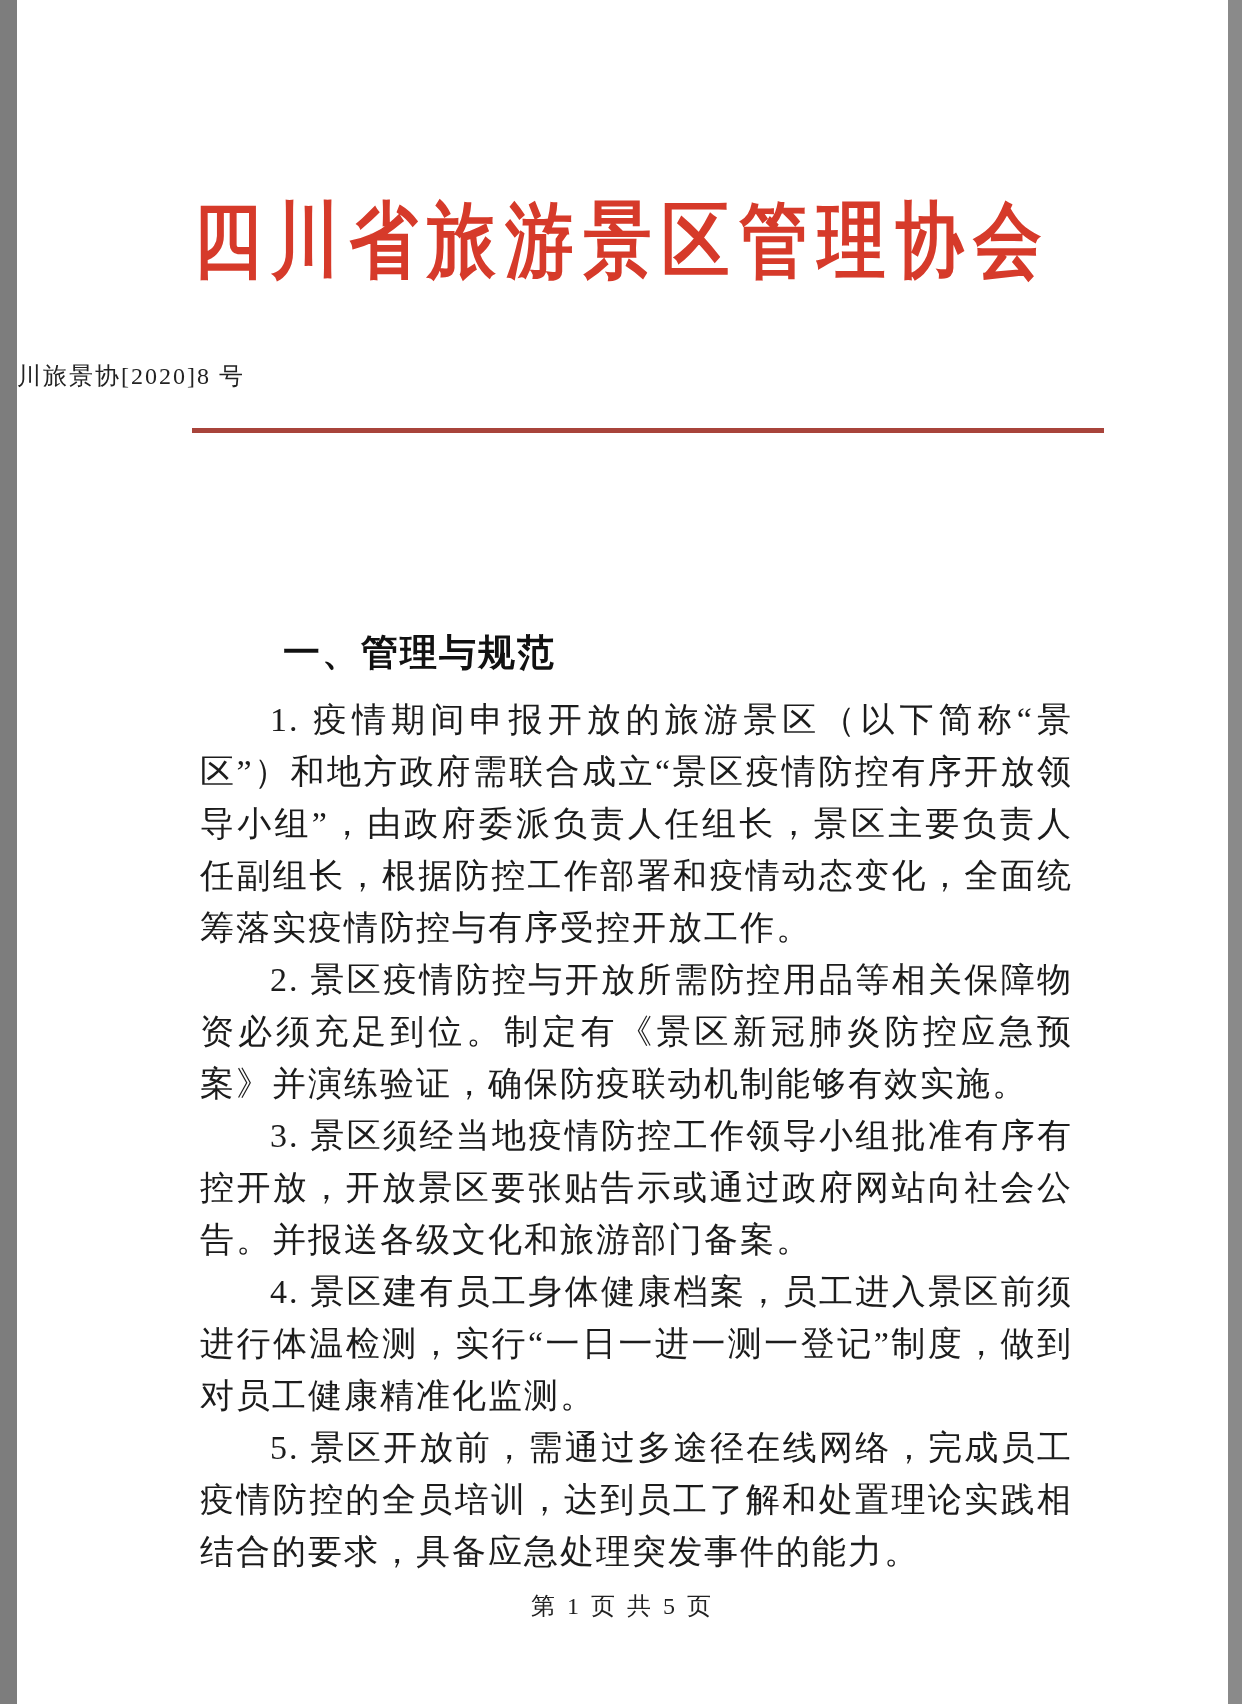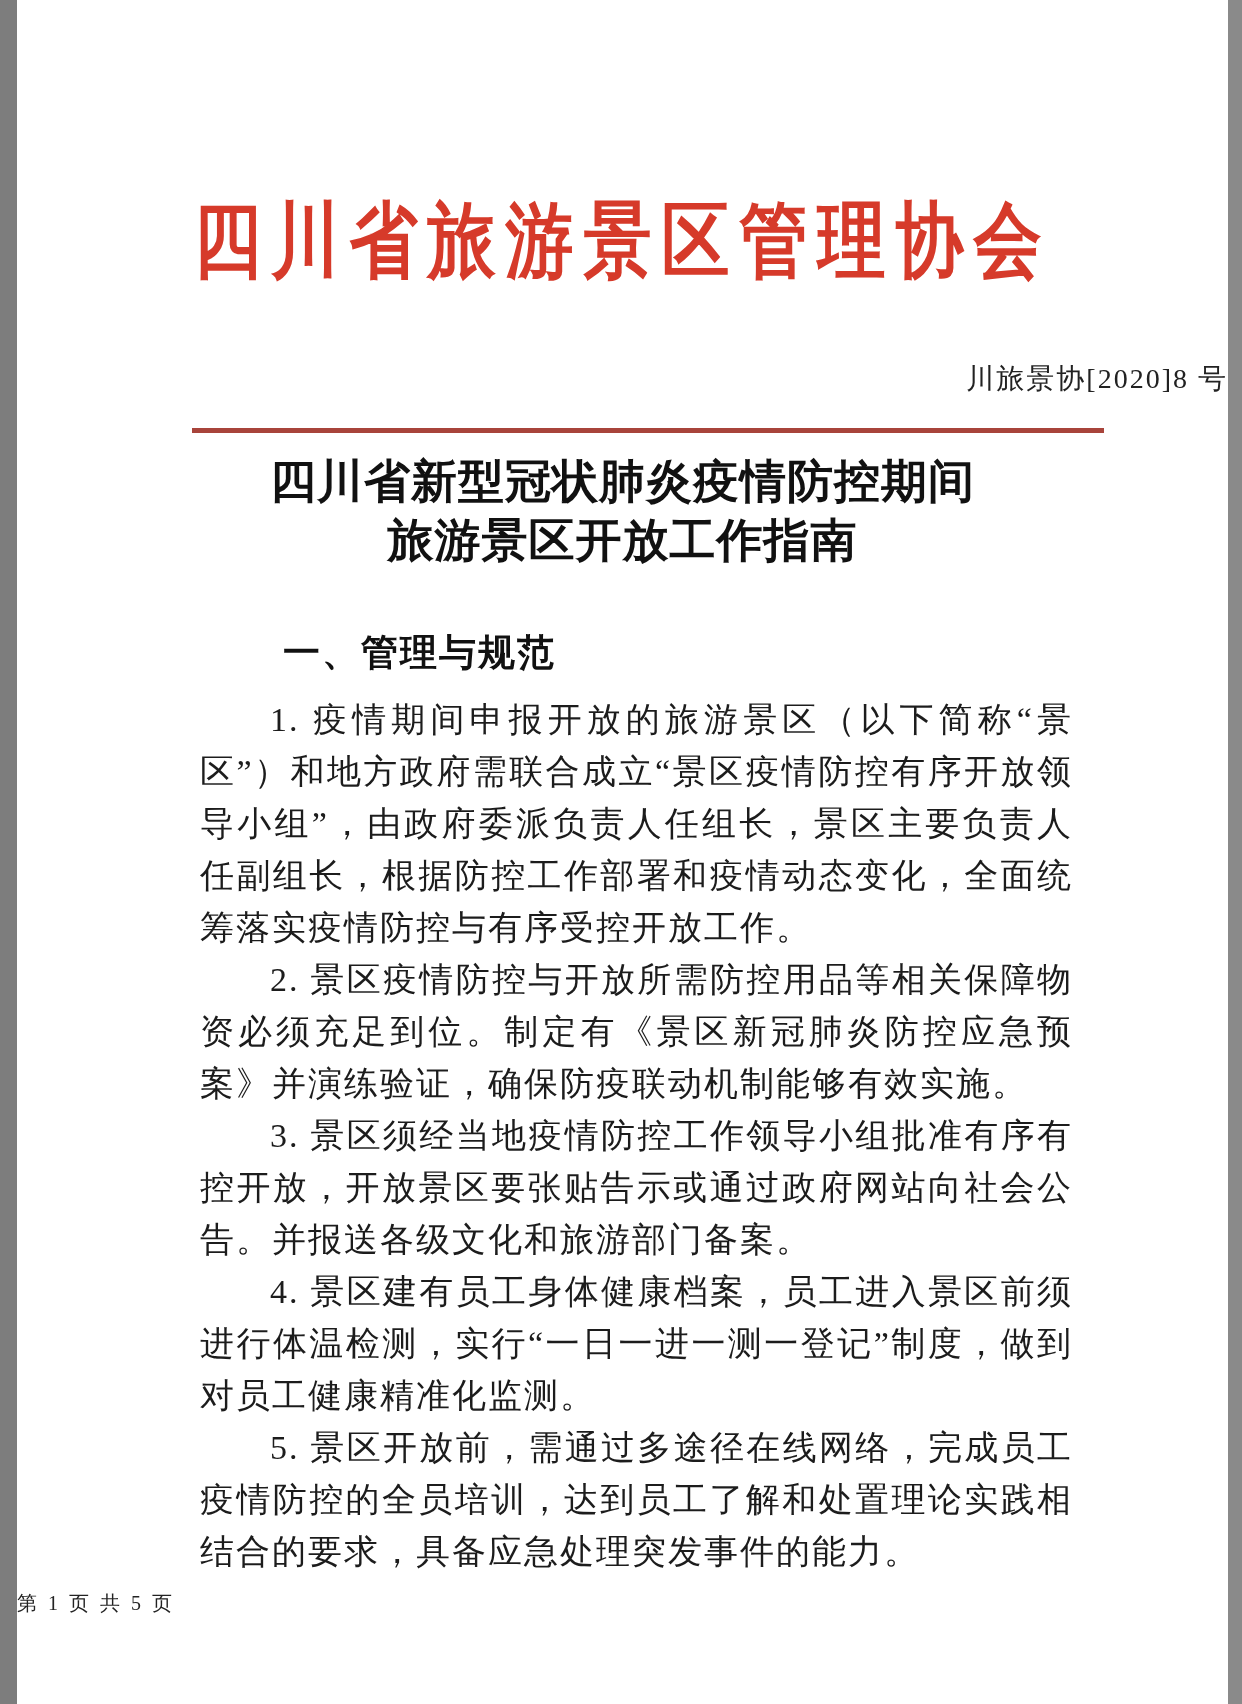--- a/index.html
+++ b/index.html
@@ -45,22 +45,22 @@
     letter-spacing: 10px;
     color: var(--header-red, #d63a2a);
     transform: scaleY(1.22);
     transform-origin: top center;
     white-space: nowrap;
   }
   .doc-number {
     position: absolute;
     left: 0; right: 0;
     top: 360px;
-    text-align: right;
-    font-size: 28px;
+    text-align: left;
+    font-size: 24px;
     letter-spacing: 2px;
     color: #222222;
   }
   .red-rule {
     position: absolute;
     left: 175px;
     top: 428px;
     width: 912px;
     height: 5px;
     background: var(--rule-red, #a8443b);
@@ -100,45 +100,41 @@
   .body-flow p {
     margin: 0;
     text-indent: 70px;
     text-align: justify;
     text-justify: inter-ideograph;
   }
   .page-footer {
     position: absolute;
     left: 0; right: 0;
     top: 1590px;
-    text-align: left;
-    font-size: 20px;
+    text-align: center;
+    font-size: 24px;
     letter-spacing: 3px;
     color: #222222;
   }
 </style>
 </head>
 <body>
 
 <div class="canvas">
   <div class="gutter-left"></div>
   <div class="gutter-right"></div>
 
   <div class="page">
 
     <h1 class="org-title">四川省旅游景区管理协会</h1>
 
     <div class="doc-number">川旅景协[2020]8 号</div>
 
     <div class="red-rule"></div>
 
-    <h2 class="doc-title">
-      <div>四川省新型冠状肺炎疫情防控期间</div>
-      <div>旅游景区开放工作指南</div>
-    </h2>
 
     <div class="body-flow">
       <h3 class="section-heading">一、管理与规范</h3>
       <p>1. 疫情期间申报开放的旅游景区（以下简称“景区”）和地方政府需联合成立“景区疫情防控有序开放领导小组”，由政府委派负责人任组长，景区主要负责人任副组长，根据防控工作部署和疫情动态变化，全面统筹落实疫情防控与有序受控开放工作。</p>
       <p>2. 景区疫情防控与开放所需防控用品等相关保障物资必须充足到位。制定有《景区新冠肺炎防控应急预案》并演练验证，确保防疫联动机制能够有效实施。</p>
       <p>3. 景区须经当地疫情防控工作领导小组批准有序有控开放，开放景区要张贴告示或通过政府网站向社会公告。并报送各级文化和旅游部门备案。</p>
       <p>4. 景区建有员工身体健康档案，员工进入景区前须进行体温检测，实行“一日一进一测一登记”制度，做到对员工健康精准化监测。</p>
       <p>5. 景区开放前，需通过多途径在线网络，完成员工疫情防控的全员培训，达到员工了解和处置理论实践相结合的要求，具备应急处理突发事件的能力。</p>
     </div>
 

